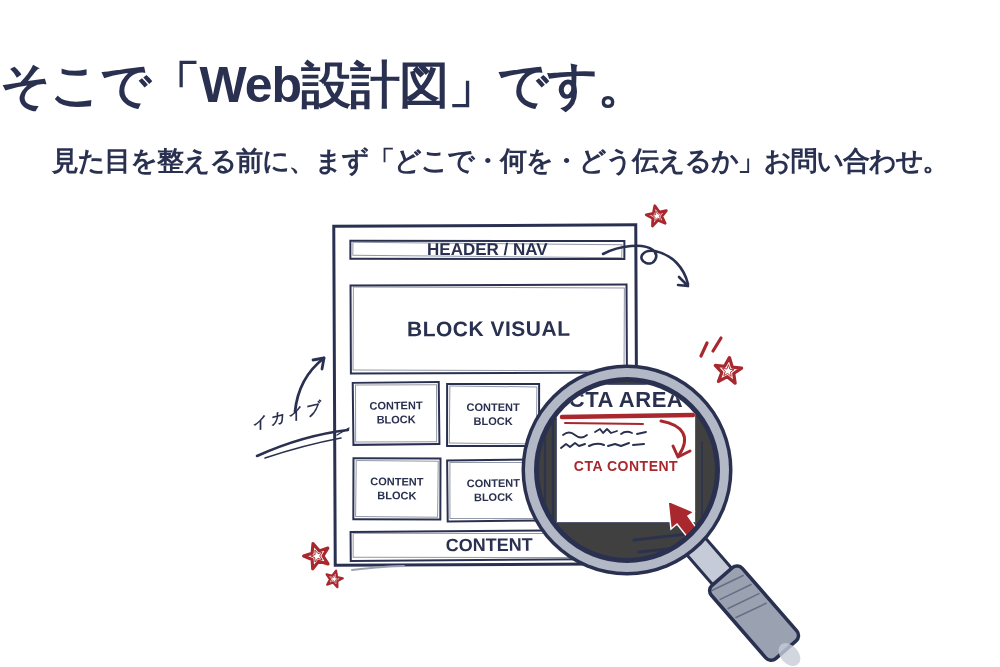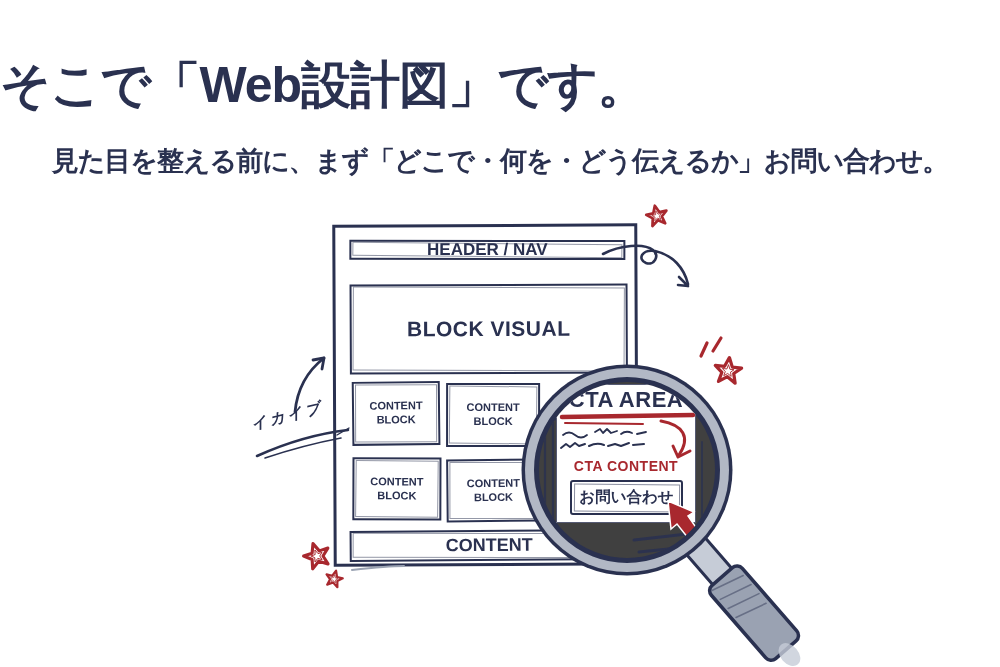--- a/index.html
+++ b/index.html
@@ -196,21 +196,20 @@
       <svg class="cta-sketch" width="140" height="139" viewBox="0 0 140 139">
         <path d="M5 32 L 136 30" class="s-red" stroke-width="4.5"></path>
         <path d="M8 38 L 86 39" class="s-red" stroke-width="2"></path>
         <path d="M6 50 q6 -5 12 0 t12 0 M38 47 l5 -3 3 4 4 -4 4 4 6 -2 M64 49 q5 -4 11 -1 M80 49 l9 -2" class="s-ink" stroke-width="1.8"></path>
         <path d="M4 63 l5 -4 4 3 5 -4 4 3 6 -2 M32 61 q8 -4 15 -1 M51 61 l7 -2 6 2 8 -3 M76 60 l11 -1" class="s-ink" stroke-width="2"></path>
         <path d="M104 36 C 126 40 134 52 122 70" class="s-red" stroke-width="3"></path>
         <path d="M121 72 L 116 61 M121 72 L 133 66" class="s-red" stroke-width="3"></path>
       </svg>
 
       <div class="cta-btn-label">CTA CONTENT</div>
-      <div class="cta-button">お問い合わせ</div>
     </div>
 
     <svg class="cursor" width="52" height="58" viewBox="0 0 52 58">
       <polygon points="11,9 14,37 20,32 35,51 45,44 31,24 37,20" fill="#a8282e" stroke="#ffffff" stroke-width="1.5"></polygon>
     </svg>
   </div>
 
 </div>
 
 </body></html>

